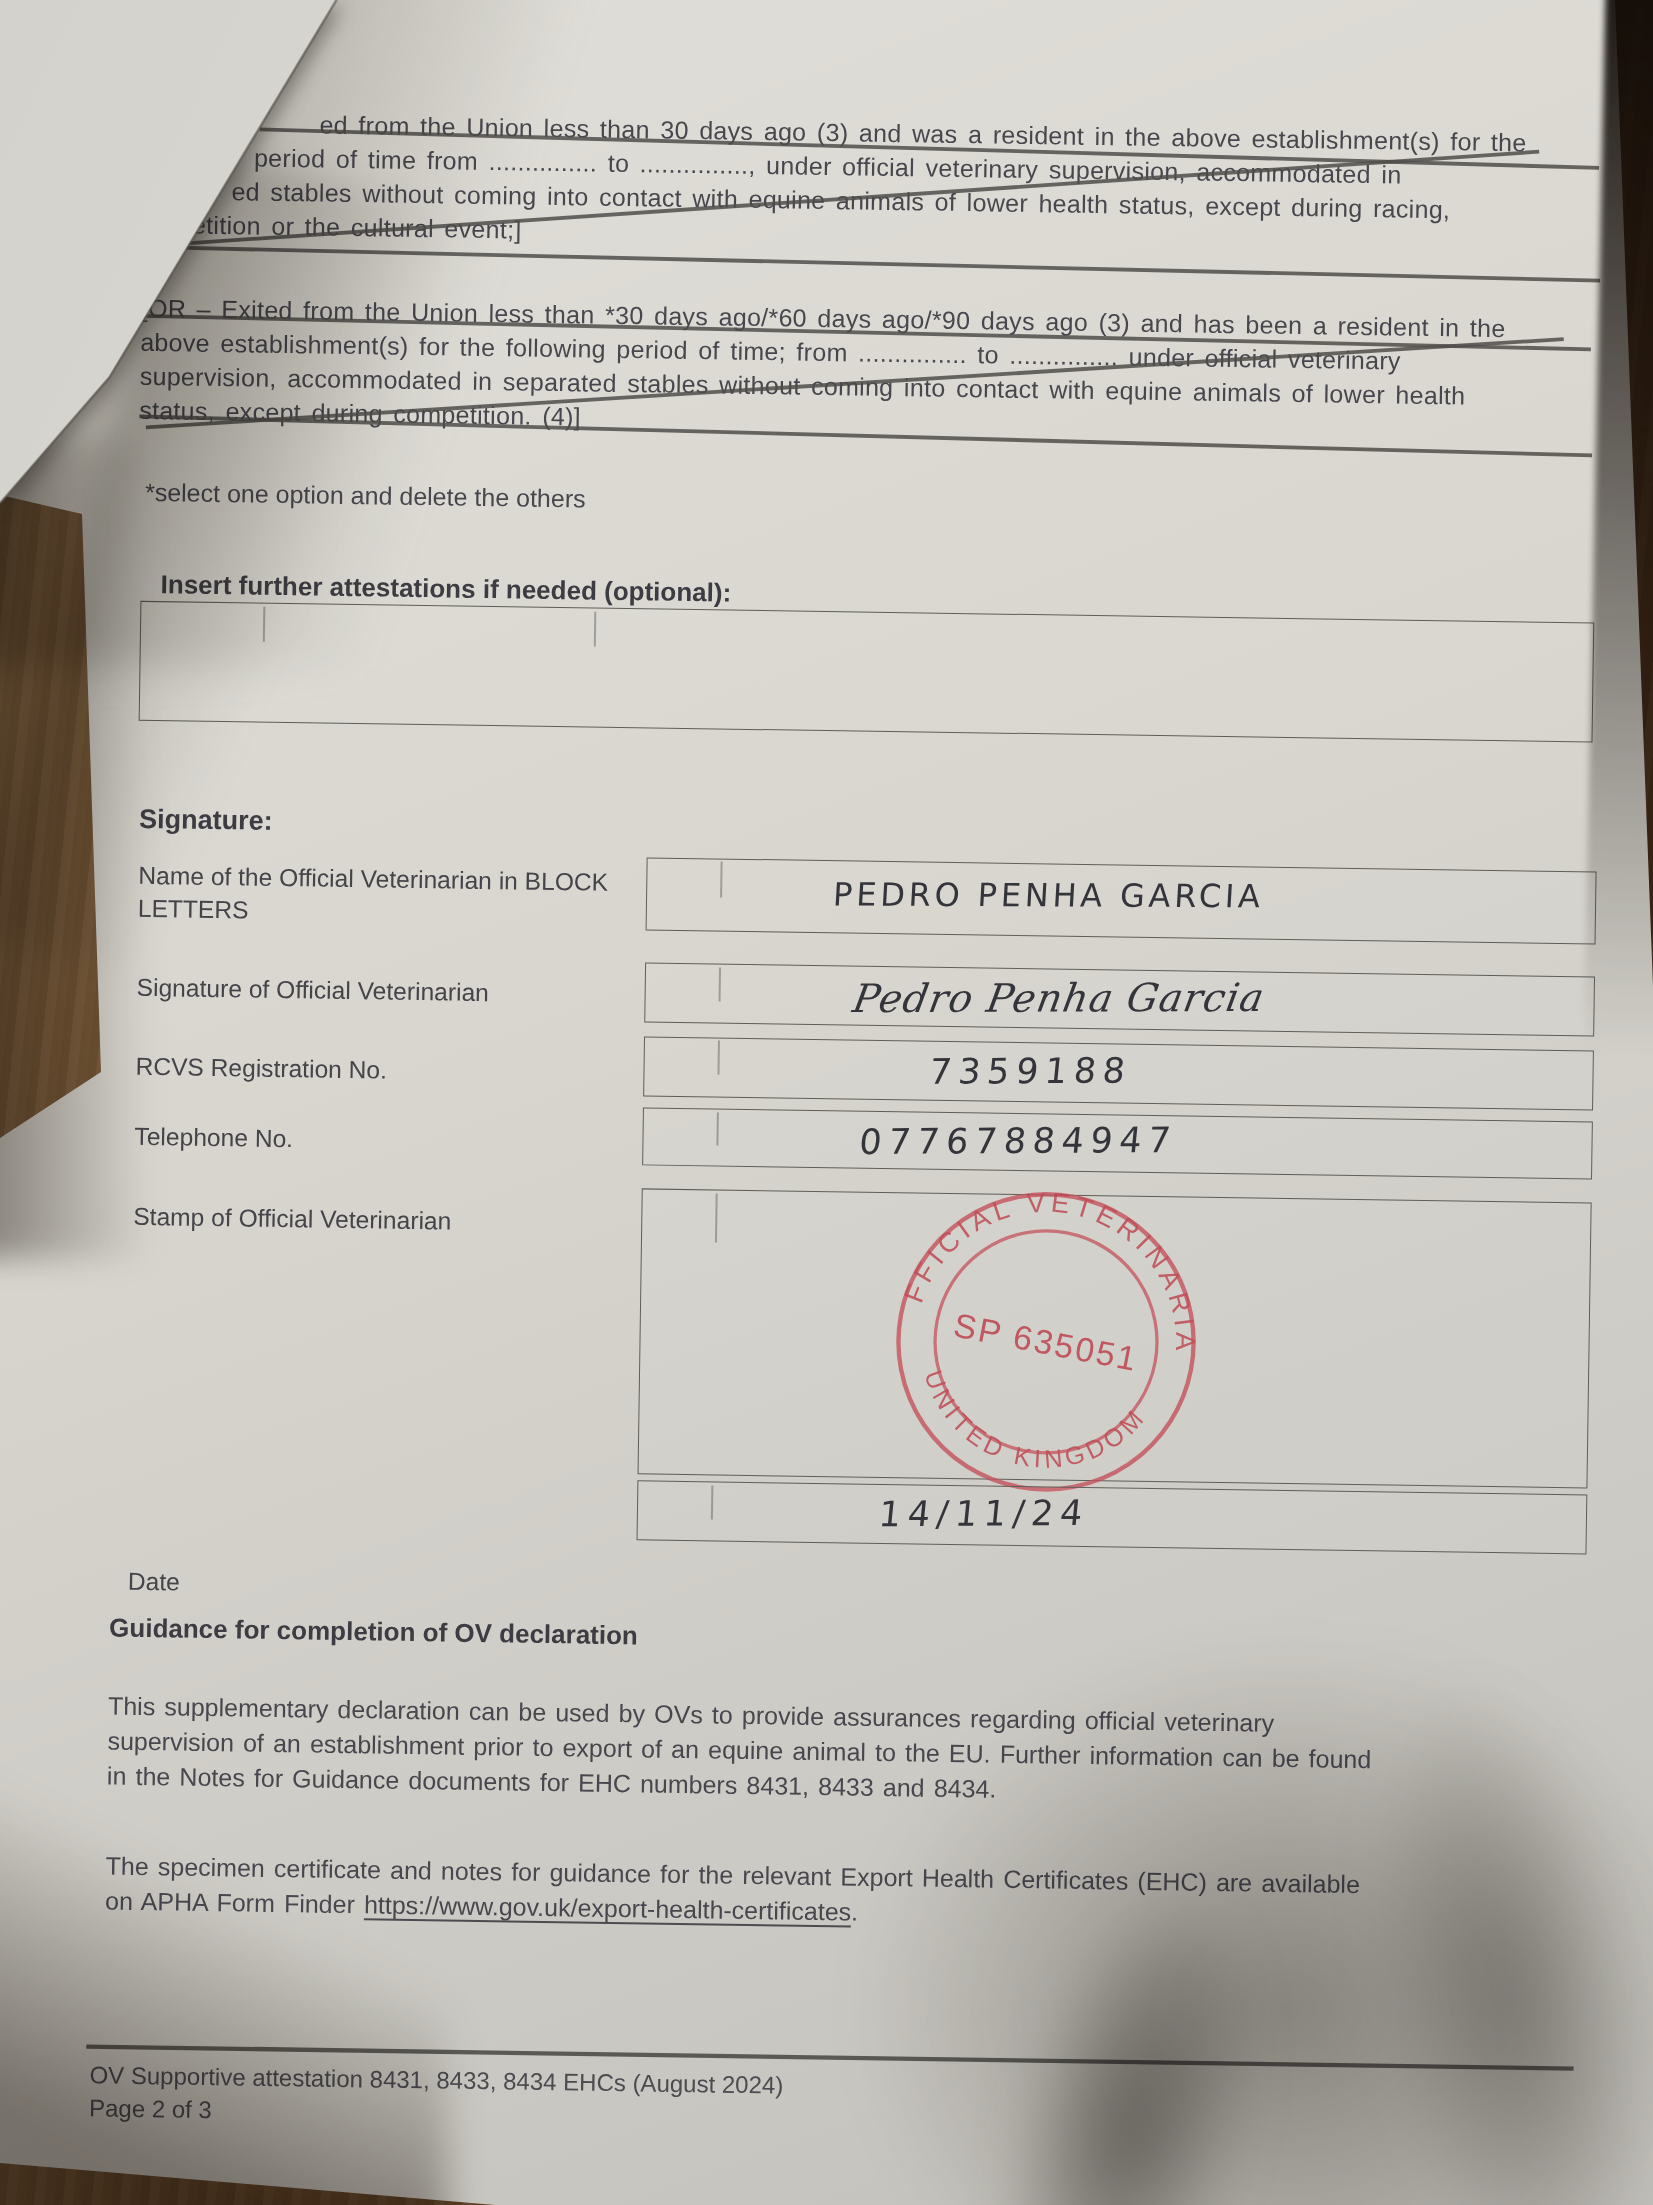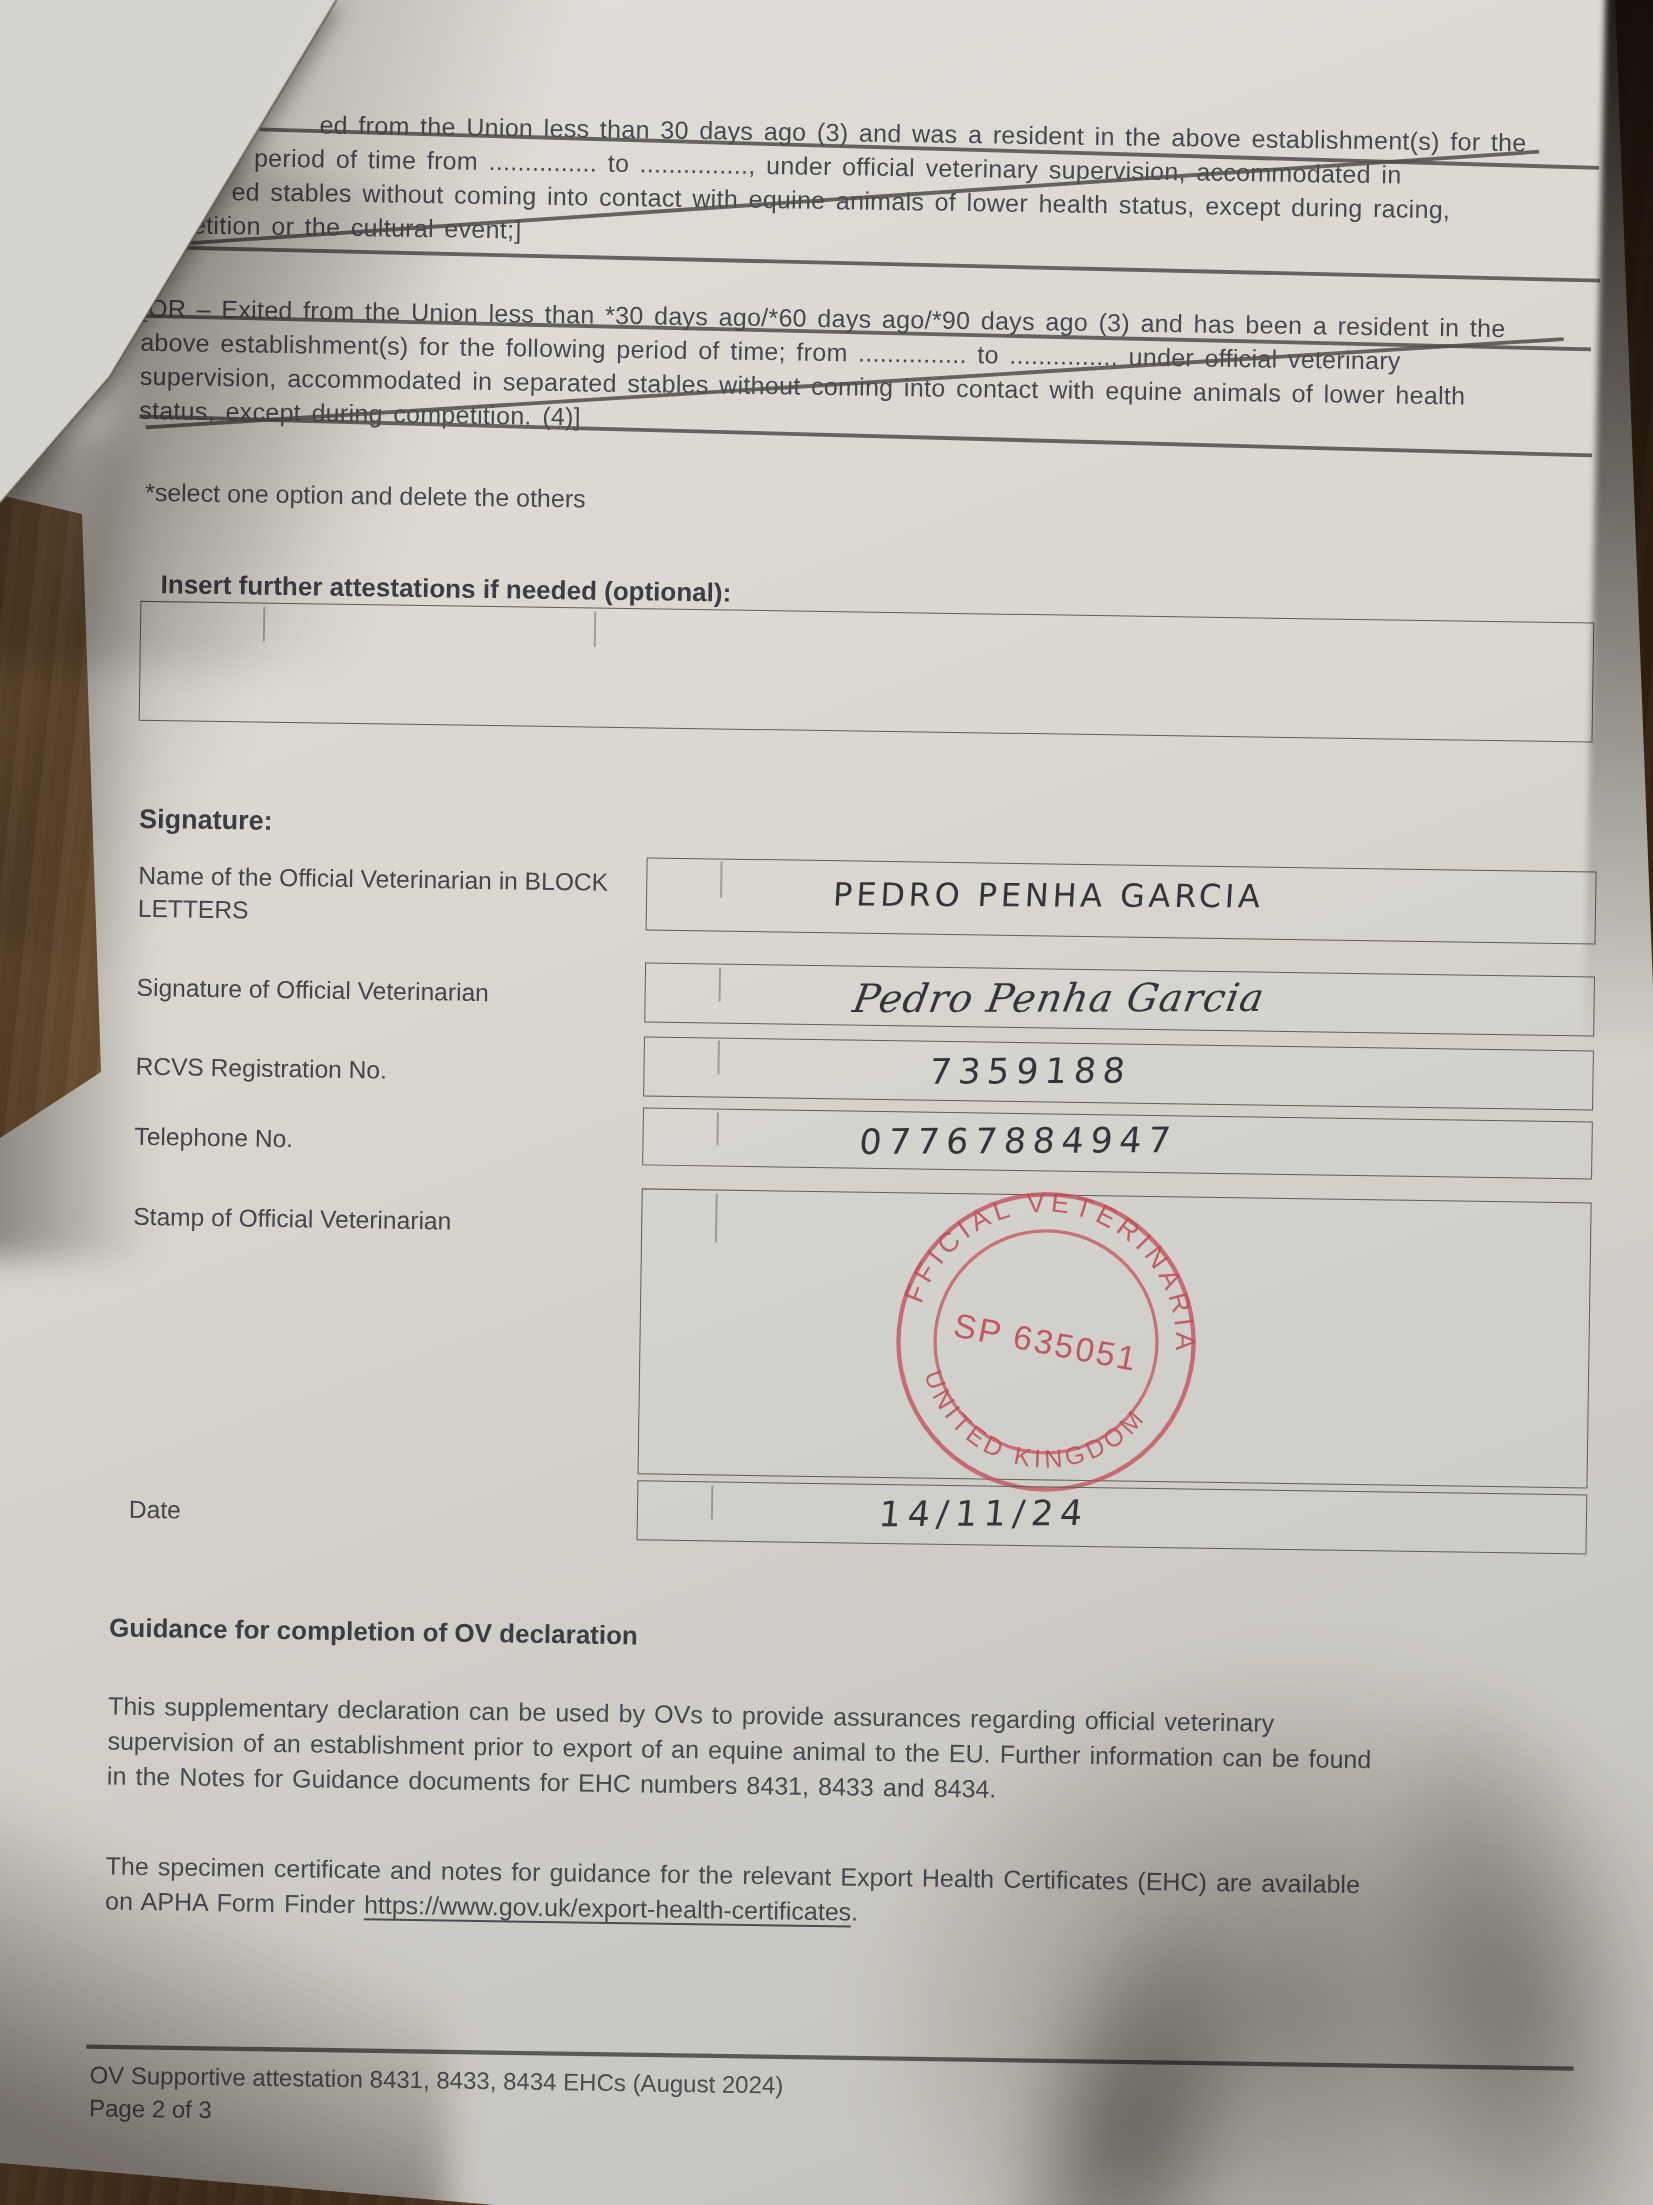--- a/index.html
+++ b/index.html
@@ -134,21 +134,21 @@
       </defs>
       <text font-family="Liberation Sans, sans-serif" font-size="50" letter-spacing="9" fill="rgba(190,70,80,.9)">
         <textPath href="#arcTop" startOffset="50%" text-anchor="middle">OFFICIAL VETERINARIAN</textPath>
       </text>
       <text font-family="Liberation Sans, sans-serif" font-size="46" letter-spacing="8" fill="rgba(190,70,80,.9)">
         <textPath href="#arcBot" startOffset="50%" text-anchor="middle">UNITED KINGDOM</textPath>
       </text>
       <text x="290" y="312" text-anchor="middle" font-family="Liberation Sans, sans-serif" font-size="62" letter-spacing="4" fill="rgba(190,70,80,.95)">SP 635051</text>
     </svg>
 
-    <div class="row-label" style="top:1503px;text-align:center;">Date</div>
+    <div class="row-label" style="top:1575px;text-align:center;">Date</div>
     <div class="fbox" style="top:1483px;height:58px;"></div>
     <div class="btick" style="left:718px;top:1487px;height:34px;"></div>
     <div class="hw hw-num" style="left:886px;top:1491px;">14/11/24</div>
 
     <div class="h-bold" style="left:118px;top:1623px;">Guidance for completion of OV declaration</div>
     <div class="gline" style="top:1702px;">This supplementary declaration can be used by OVs to provide assurances regarding official veterinary</div>
     <div class="gline" style="top:1737px;">supervision of an establishment prior to export of an equine animal to the EU. Further information can be found</div>
     <div class="gline" style="top:1772px;">in the Notes for Guidance documents for EHC numbers 8431, 8433 and 8434.</div>
 
     <div class="gline" style="top:1862px;">The specimen certificate and notes for guidance for the relevant Export Health Certificates (EHC) are available</div>

